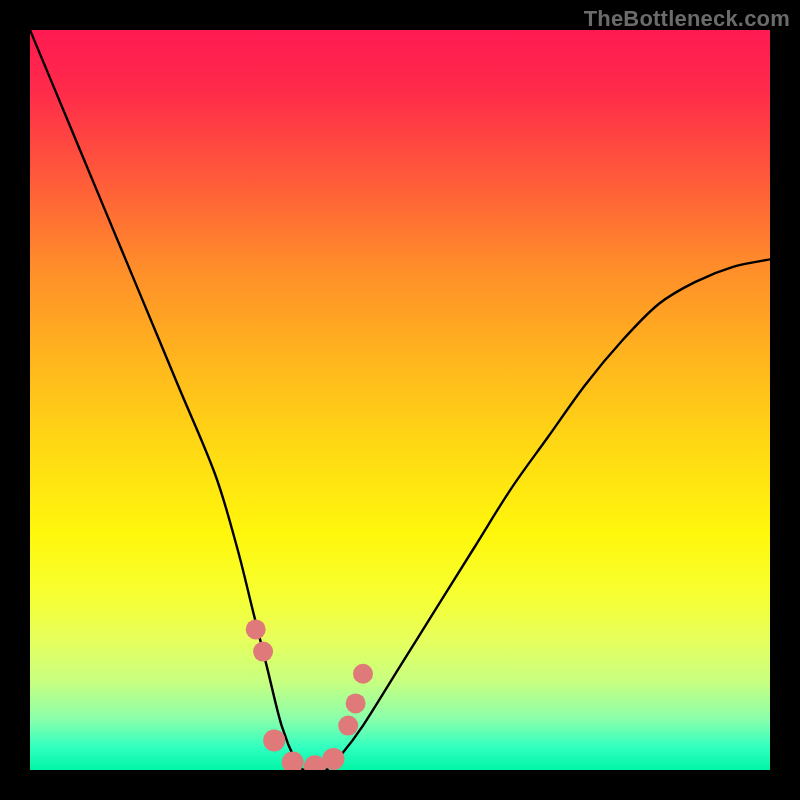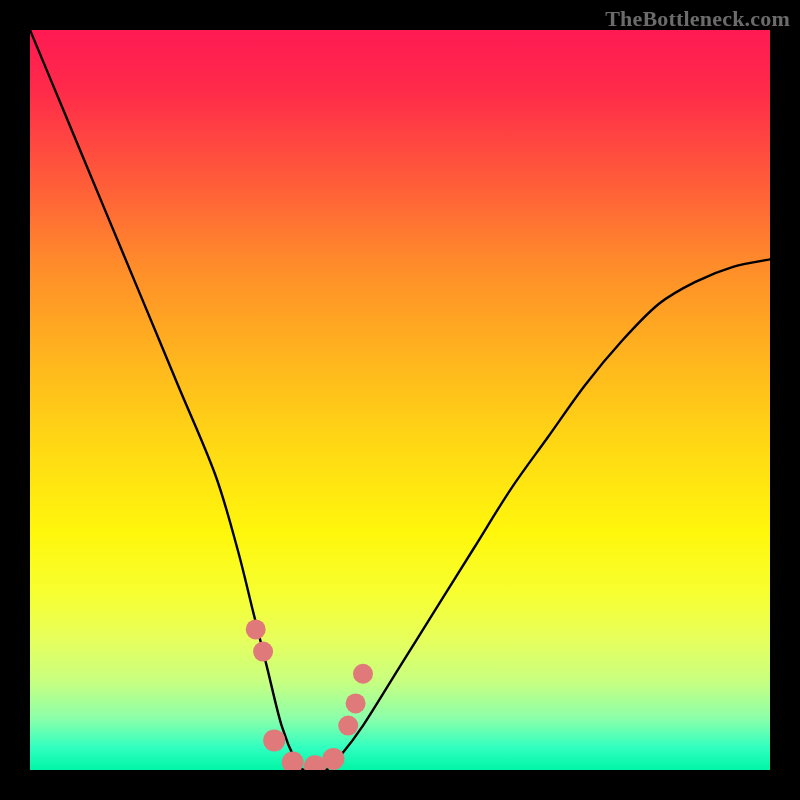--- a/index.html
+++ b/index.html
@@ -11,21 +11,20 @@
     overflow: hidden;
     font-family: Arial, Helvetica, sans-serif;
   }
   .frame {
     position: absolute;
     left: 0;
     top: 0;
     width: 800px;
     height: 800px;
     background: #000;
-    font-family: Liberation Serif, serif;
   }
   .plot-bg {
     position: absolute;
     left: 30px;
     top: 30px;
     width: 740px;
     height: 740px;
     background: linear-gradient(to bottom,
       #ff1a52 0%,
       #ff2a4a 8%,

